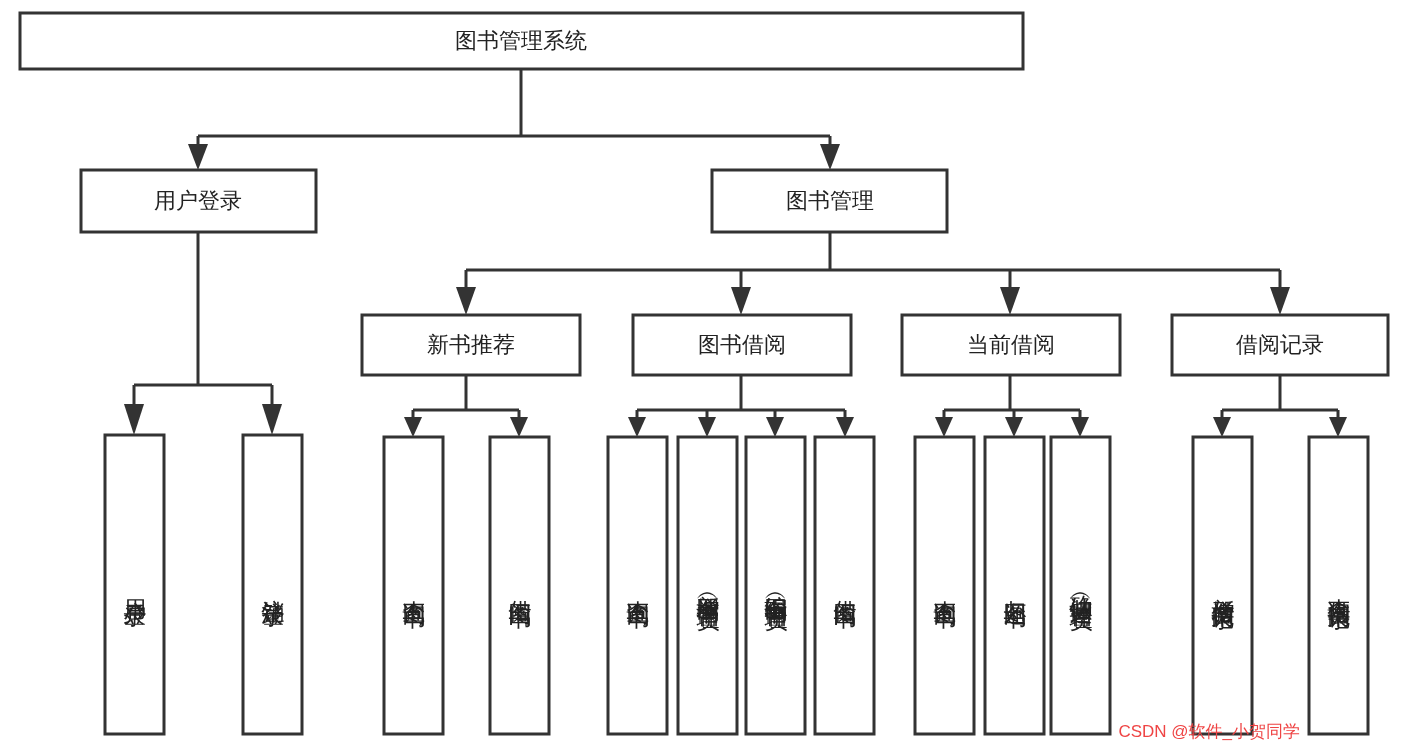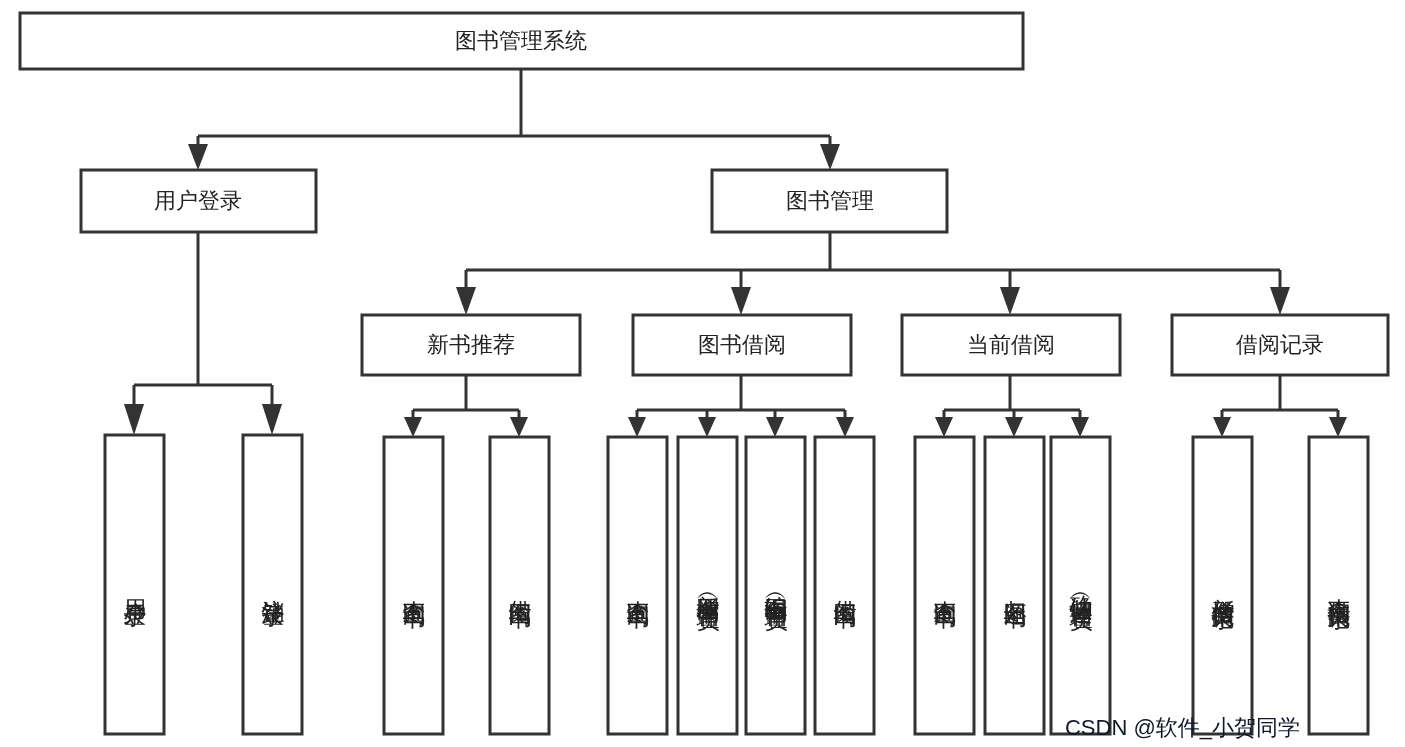--- a/index.html
+++ b/index.html
@@ -64,22 +64,22 @@
     letter-spacing: 2px;
     color: #222222;
     white-space: nowrap;
     text-align: center;
   }
   .watermark {
     position: absolute;
     right: 10px;
     bottom: 4px;
     font-family: "Liberation Sans", "DejaVu Sans", sans-serif;
-    font-size: 22px;
-    color: #0f172a;
+    font-size: 17px;
+    color: #ef4444;
     white-space: nowrap;
     user-select: none;
   }
 </style>
 </head>
 <body>
 
 <div id="diagram-root">
   <svg class="diagram" viewBox="0 0 1405 747" xmlns="http://www.w3.org/2000/svg">
 

